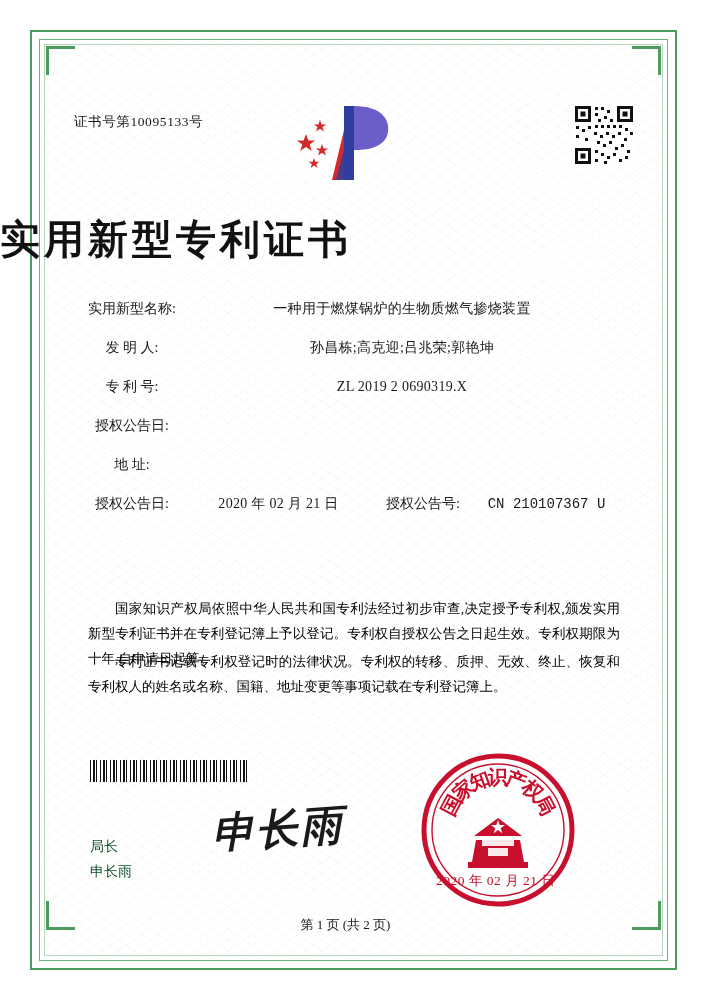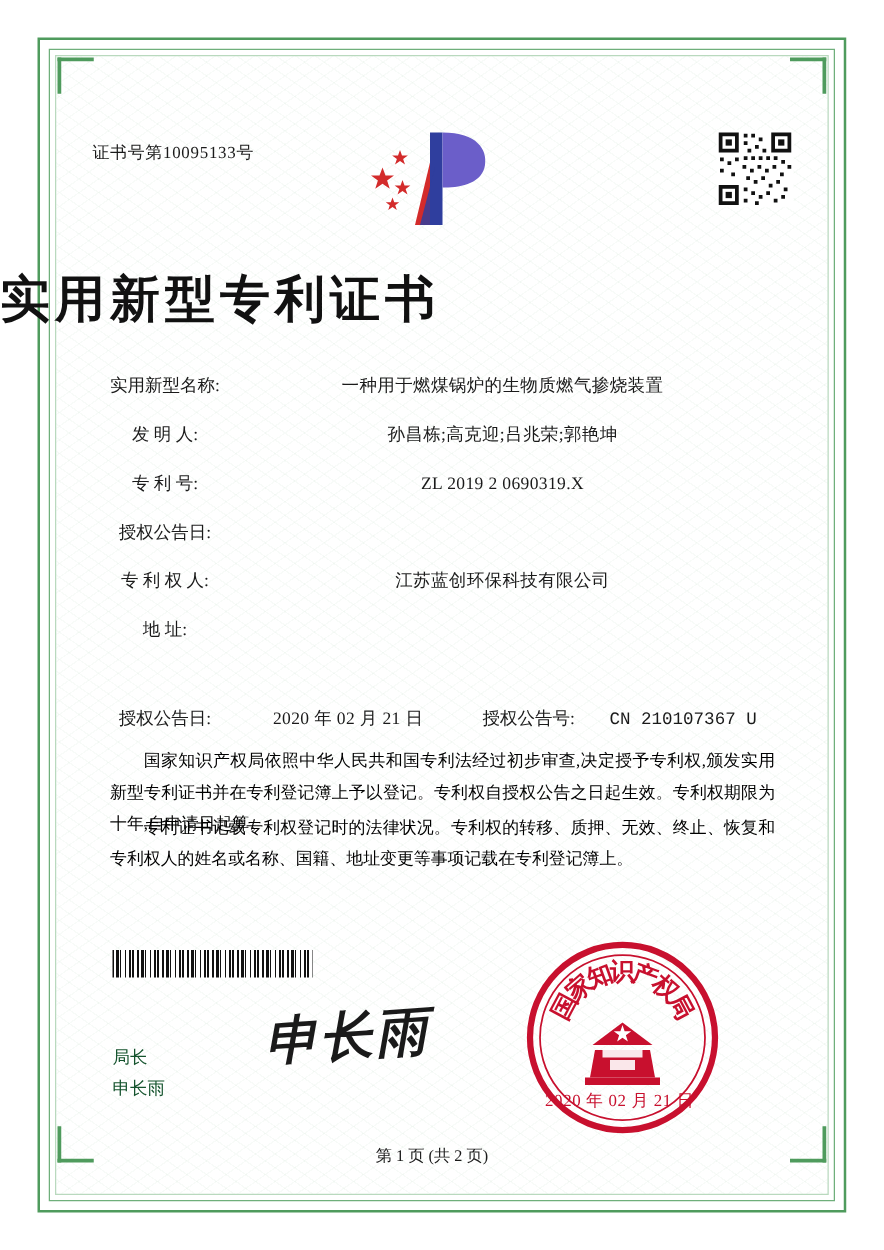--- a/index.html
+++ b/index.html
@@ -112,21 +112,20 @@
     flex: 1 1 auto;
     letter-spacing: 0.3px;
   }
   .row.two .value {
     flex: 0 0 auto;
     width: 205px;
   }
   .row.two .label2 {
     flex: 0 0 84px;
     width: 84px;
-    margin-top: 32px;
   }
   .row.two .value2 {
     flex: 1 1 auto;
     font-family: Liberation Mono, monospace;
   }
 
   
   .para {
     position: absolute;
     left: 88px;
@@ -302,24 +301,20 @@
       <span class="value">孙昌栋;高克迎;吕兆荣;郭艳坤</span>
     </div>
     <div class="row">
       <span class="label">专 利 号:</span>
       <span class="value">ZL 2019 2 0690319.X</span>
     </div>
     <div class="row">
       <span class="label">授权公告日:</span>
     </div>
     <div class="row">
-      <span class="label">专 利 权 人:</span>
-      <span class="value">江苏蓝创环保科技有限公司</span>
-    </div>
-    <div class="row">
       <span class="label">地       址:</span>
     </div>
     <div class="row two">
       <span class="label">授权公告日:</span>
       <span class="value">2020 年 02 月 21 日</span>
       <span class="label2">授权公告号:</span>
       <span class="value2">CN 210107367 U</span>
     </div>
   </div>
 

